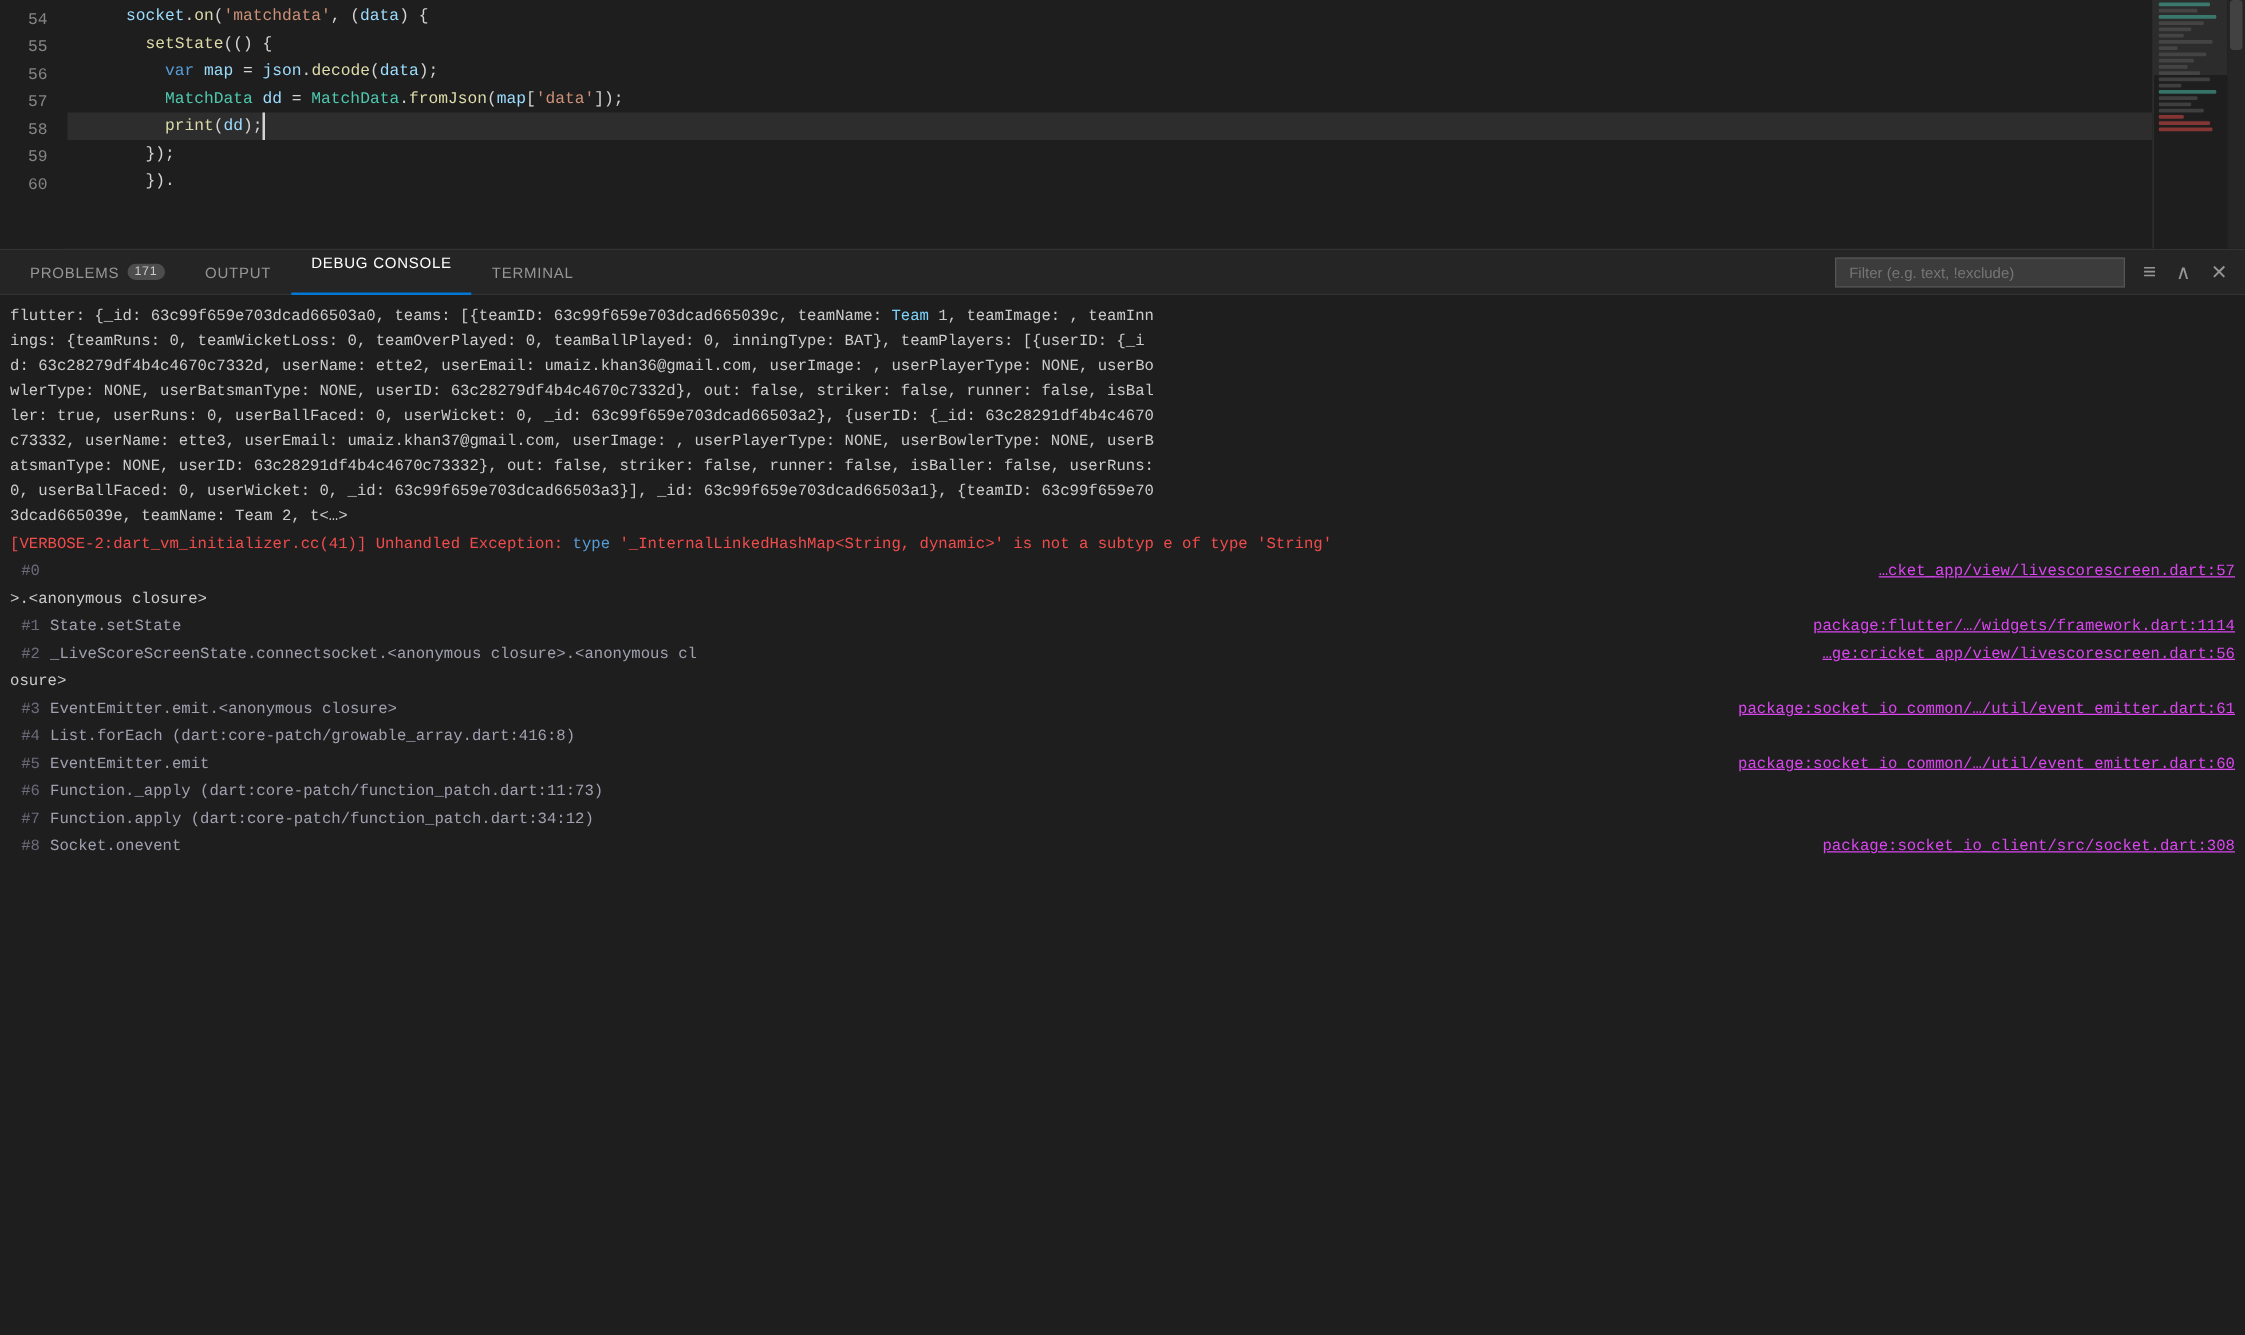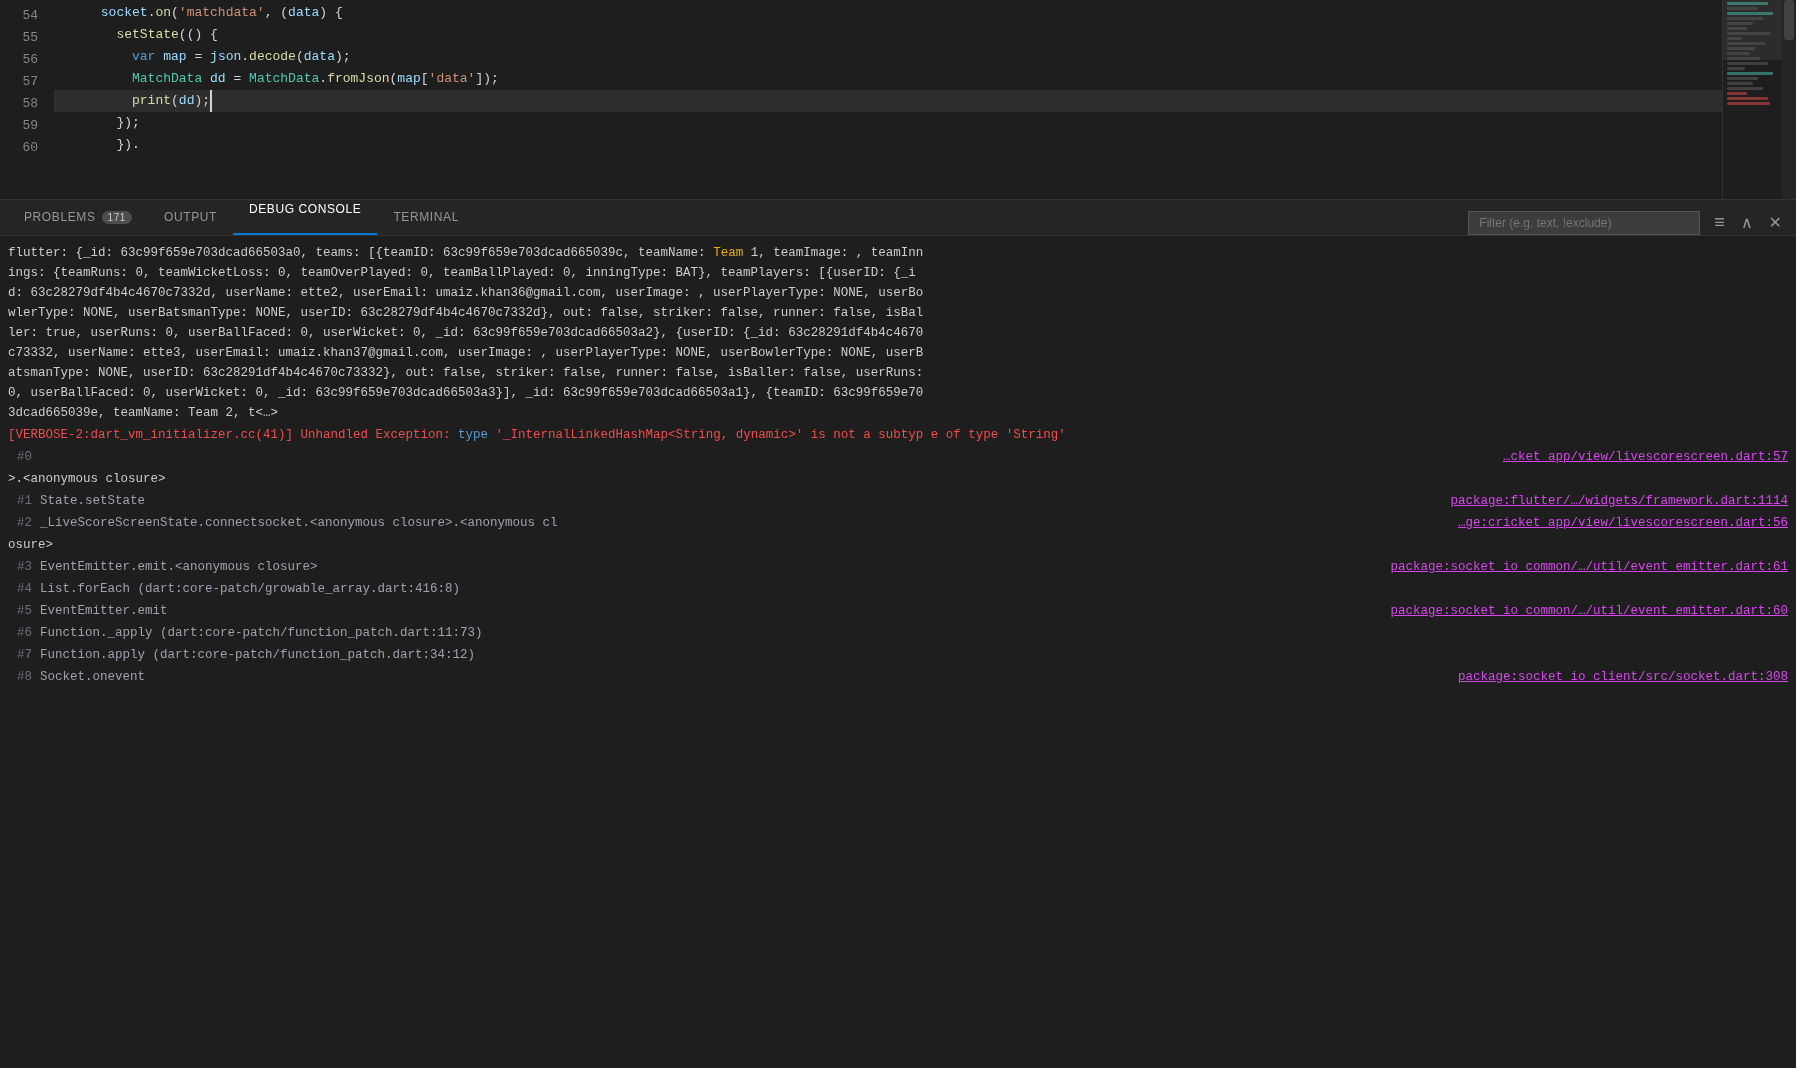--- a/index.html
+++ b/index.html
@@ -120,21 +120,21 @@
     .panel-area {
       background: #1e1e1e;
       height: 868px;
       display: flex;
       flex-direction: column;
     }
 
     
     .panel-tabs {
       display: flex;
-      align-items: flex-end;
+      align-items: center;
       background: #252526;
       height: 36px;
       border-bottom: 1px solid #333;
       padding: 0 8px;
       flex-shrink: 0;
     }
 
     .panel-tab {
       padding: 6px 16px;
       cursor: pointer;
@@ -250,21 +250,21 @@
 
     .frame-location {
       color: #d946ef;
       text-decoration: underline;
       cursor: pointer;
       margin-left: auto;
       flex-shrink: 0;
     }
 
     .highlight-team {
-      color: #eab308;
+      color: #7dd3fc;
     }
 
     .highlight-type {
       color: #569cd6;
     }
   </style>
 </head>
 <body>
 
 <div class="editor-area">

